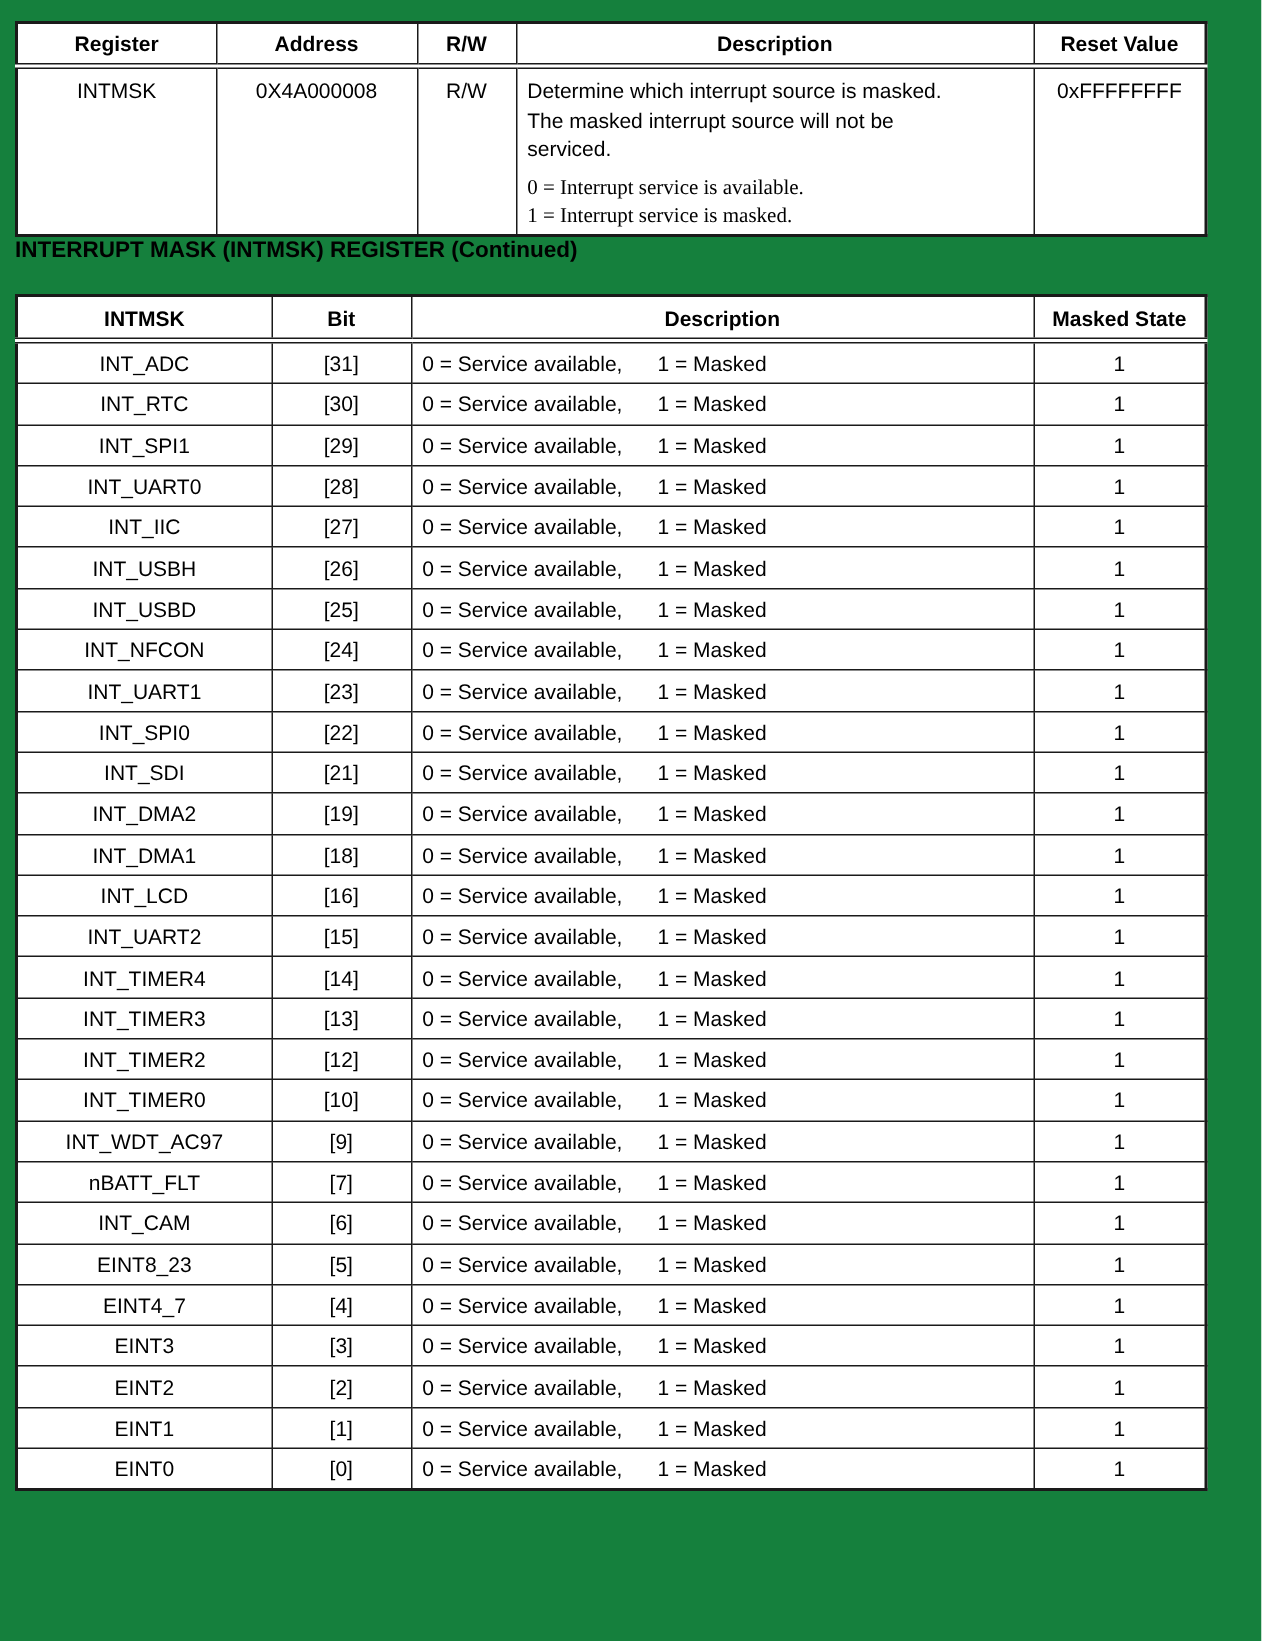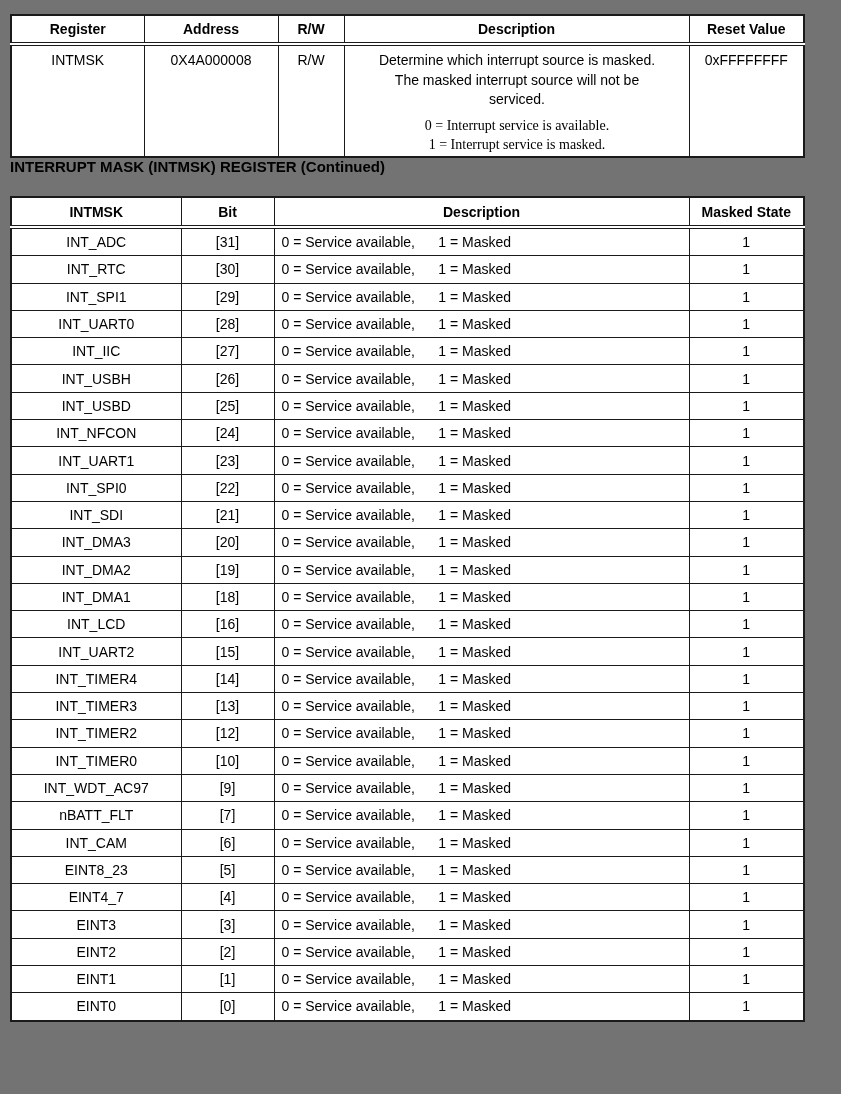--- a/index.html
+++ b/index.html
@@ -4,21 +4,21 @@
 <style>
   html, body {
     margin: 0;
     padding: 0;
     background: #ffffff;
   }
   .page {
     position: relative;
     width: 841px;
     height: 1094px;
-    background: #737373;
+    background: #15803d;
     font-family: "Liberation Sans", sans-serif;
     color: #000000;
     overflow: hidden;
   }
   table.tbl {
     position: absolute;
     border-collapse: collapse;
     table-layout: fixed;
     background: #ffffff;
     border: 2px solid #1a1a1a;
@@ -38,21 +38,21 @@
   #reg-table { left: 10px; top: 14px; width: 793px; }
   #reg-table thead th { height: 24px; }
   #reg-table tbody td {
     height: 103px;
     vertical-align: top;
     padding-top: 5px;
     line-height: 19.5px;
   }
   #reg-table .ctr { text-align: center; }
   #reg-table td.desc {
-    text-align: center;
+    text-align: left;
     padding-left: 7px;
     padding-right: 6px;
   }
   #reg-table .para2 { margin-top: 6px; font-family: Liberation Serif, serif; }
   
   .section-heading {
     position: absolute;
     left: 10px;
     top: 158px;
     font-size: 15px;
@@ -206,26 +206,20 @@
           <td class="col-desc">0 = Service available,      1 = Masked</td>
           <td class="col-state">1</td>
         </tr>
         <tr>
           <td class="col-name">INT_SDI</td>
           <td class="col-bit">[21]</td>
           <td class="col-desc">0 = Service available,      1 = Masked</td>
           <td class="col-state">1</td>
         </tr>
         <tr>
-          <td class="col-name">INT_DMA3</td>
-          <td class="col-bit">[20]</td>
-          <td class="col-desc">0 = Service available,      1 = Masked</td>
-          <td class="col-state">1</td>
-        </tr>
-        <tr>
           <td class="col-name">INT_DMA2</td>
           <td class="col-bit">[19]</td>
           <td class="col-desc">0 = Service available,      1 = Masked</td>
           <td class="col-state">1</td>
         </tr>
         <tr>
           <td class="col-name">INT_DMA1</td>
           <td class="col-bit">[18]</td>
           <td class="col-desc">0 = Service available,      1 = Masked</td>
           <td class="col-state">1</td>

